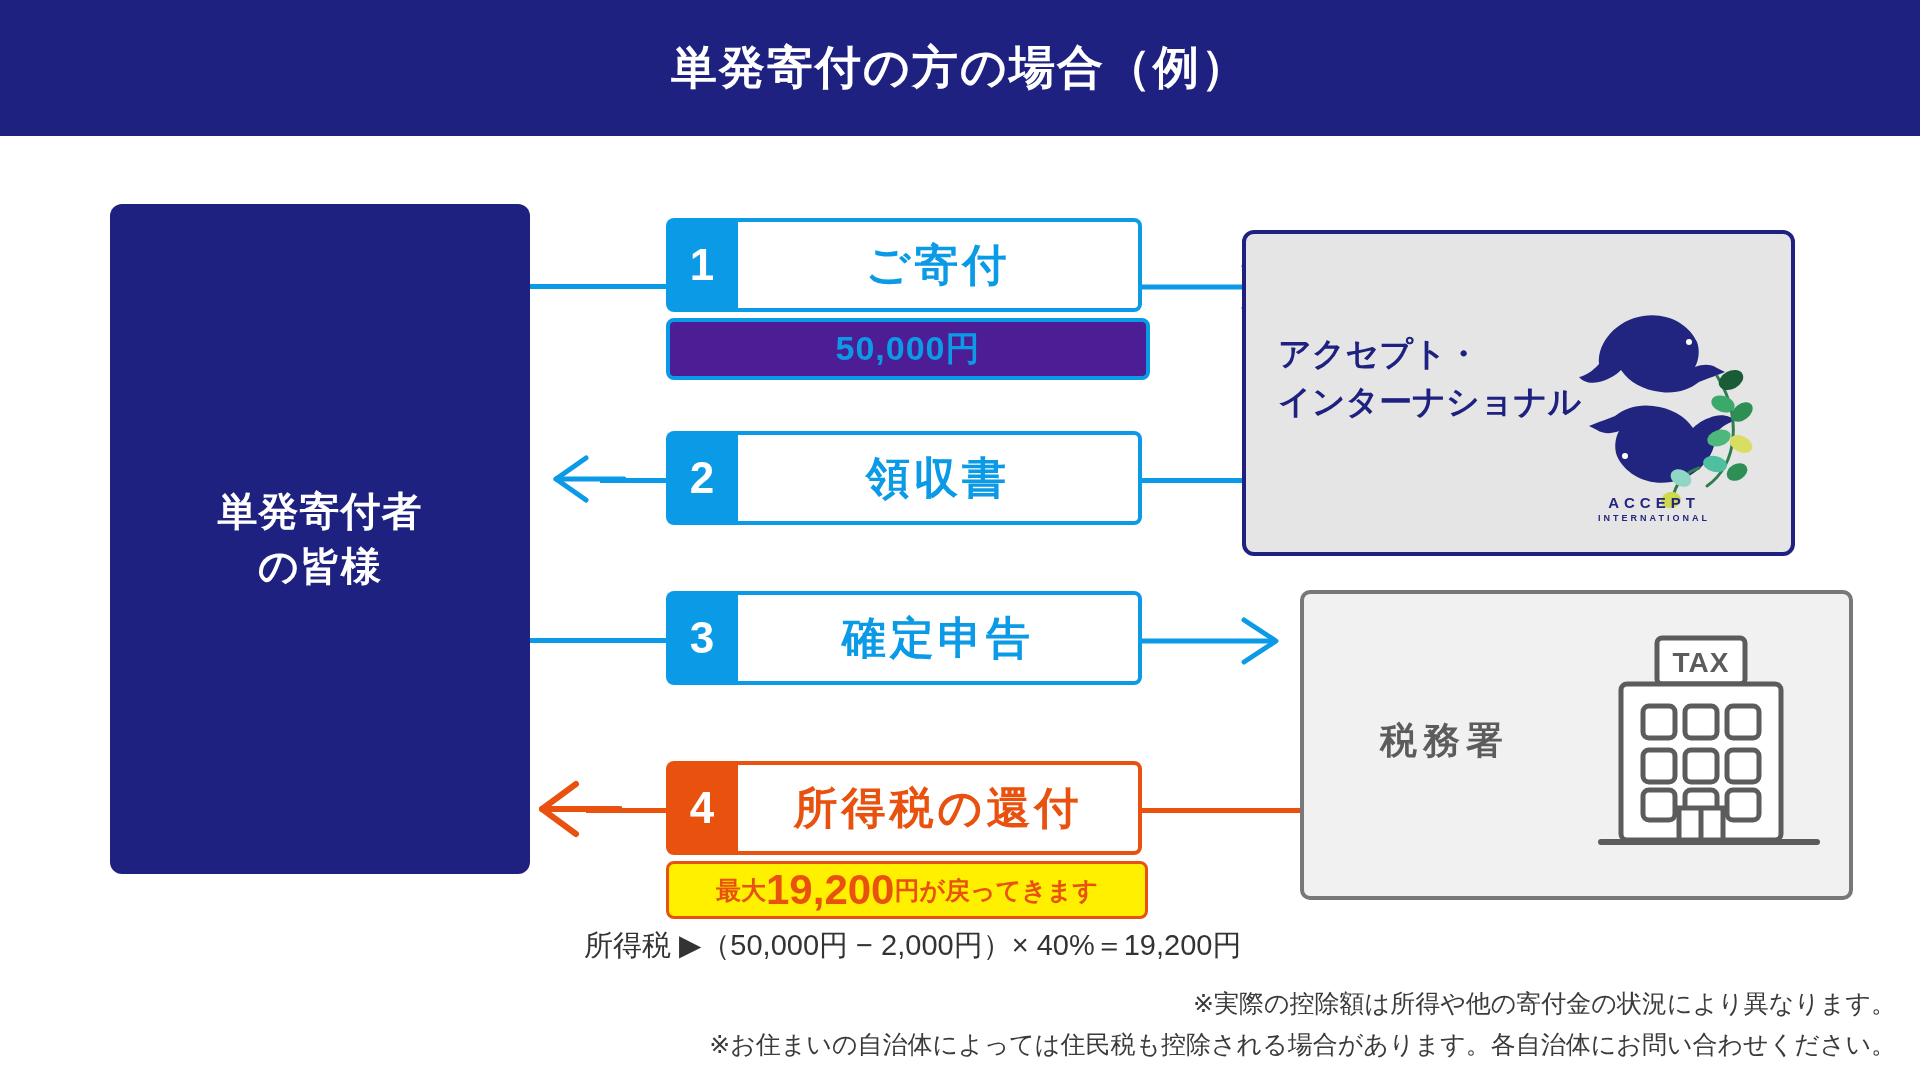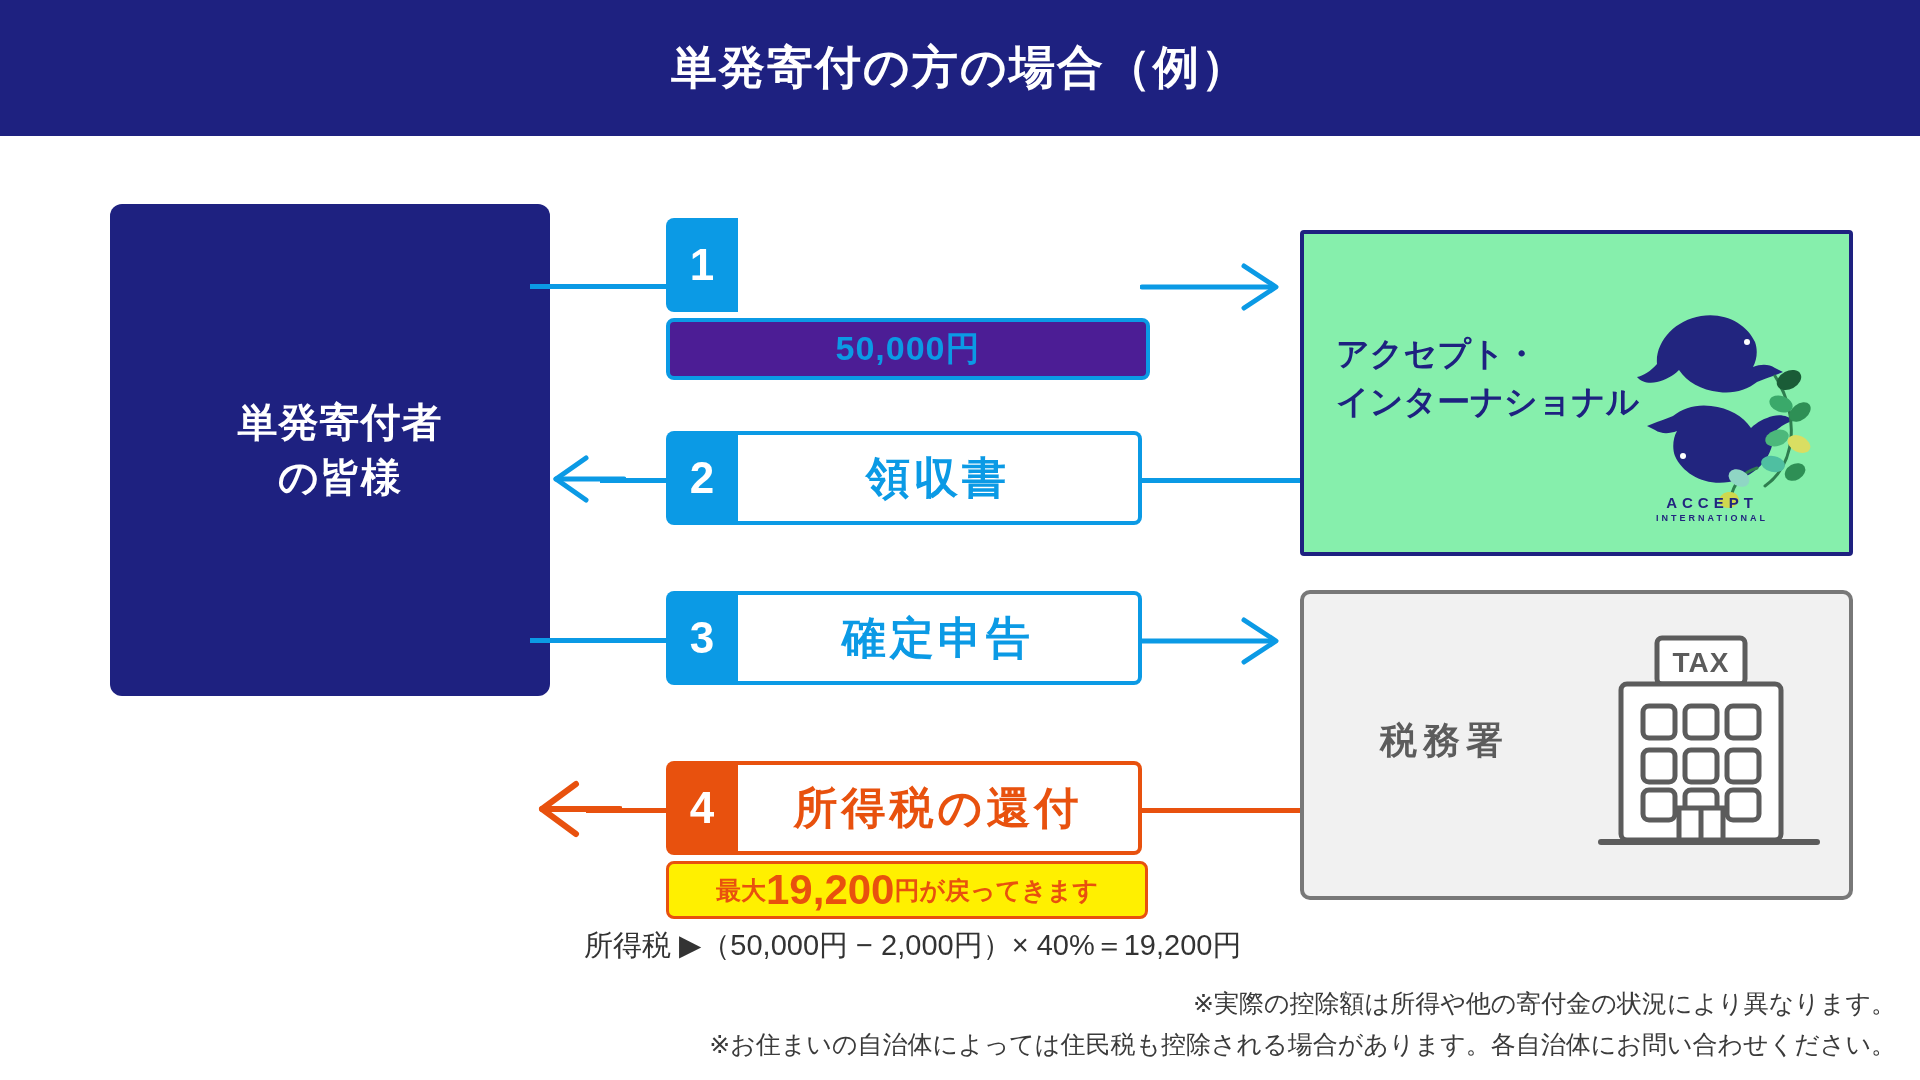--- a/index.html
+++ b/index.html
@@ -40,28 +40,27 @@
     width: 1920px;
     height: 962px;
   }
 
   
   .donor-box {
     position: absolute;
     left: 110px;
     top: 86px;
     width: 420px;
-    height: 492px;
+    height: 670px;
     background: #1e2180;
     border-radius: 12px;
     display: flex;
     align-items: center;
     justify-content: center;
     flex-direction: column;
-    padding-left: 20px;
   }
   .donor-label {
     color: #ffffff;
     font-size: 40px;
     font-weight: bold;
     line-height: 1.38;
     text-align: center;
     letter-spacing: 1px;
   }
 
@@ -147,27 +146,27 @@
     color: #333333;
     font-size: 29px;
     font-weight: normal;
     letter-spacing: 0px;
     white-space: nowrap;
   }
 
   
   .org-box {
     position: absolute;
-    left: 1300px;
+    left: 1242px;
     top: 112px;
     width: 545px;
     height: 318px;
-    background: #86efac;
+    background: #e5e5e5;
     border: 4px solid #1e2180;
-    border-radius: 4px;
+    border-radius: 12px;
   }
   .org-label {
     position: absolute;
     left: 32px;
     top: 96px;
     color: #1e2180;
     font-size: 33px;
     font-weight: bold;
     line-height: 1.45;
     letter-spacing: 0px;
@@ -264,20 +263,21 @@
 
   <svg class="arrow-svg" style="left:1140px; top:492px;" width="146" height="62" viewBox="0 0 146 62">
     <line x1="2" y1="31" x2="134" y2="31" stroke="#0b9ae5" stroke-width="5" stroke-linecap="round"></line>
     <polyline points="104,10 136,31 104,52" fill="none" stroke="#0b9ae5" stroke-width="5" stroke-linecap="round" stroke-linejoin="round"></polyline>
   </svg>
 
   <div class="conn orange" style="left:1140px; top:690px; width:164px;"></div>
 
   <div class="step" style="left:666px; top:100px; width:476px; height:94px;">
     <div class="step-num">1</div>
+    <div class="step-body">ご寄付</div>
   </div>
   <div class="amount-box" style="left:666px; top:200px; width:476px; height:54px;">50,000円</div>
 
   <div class="step" style="left:666px; top:313px; width:476px; height:94px;">
     <div class="step-num">2</div>
     <div class="step-body">領収書</div>
   </div>
 
   <div class="step" style="left:666px; top:473px; width:476px; height:94px;">
     <div class="step-num">3</div>

